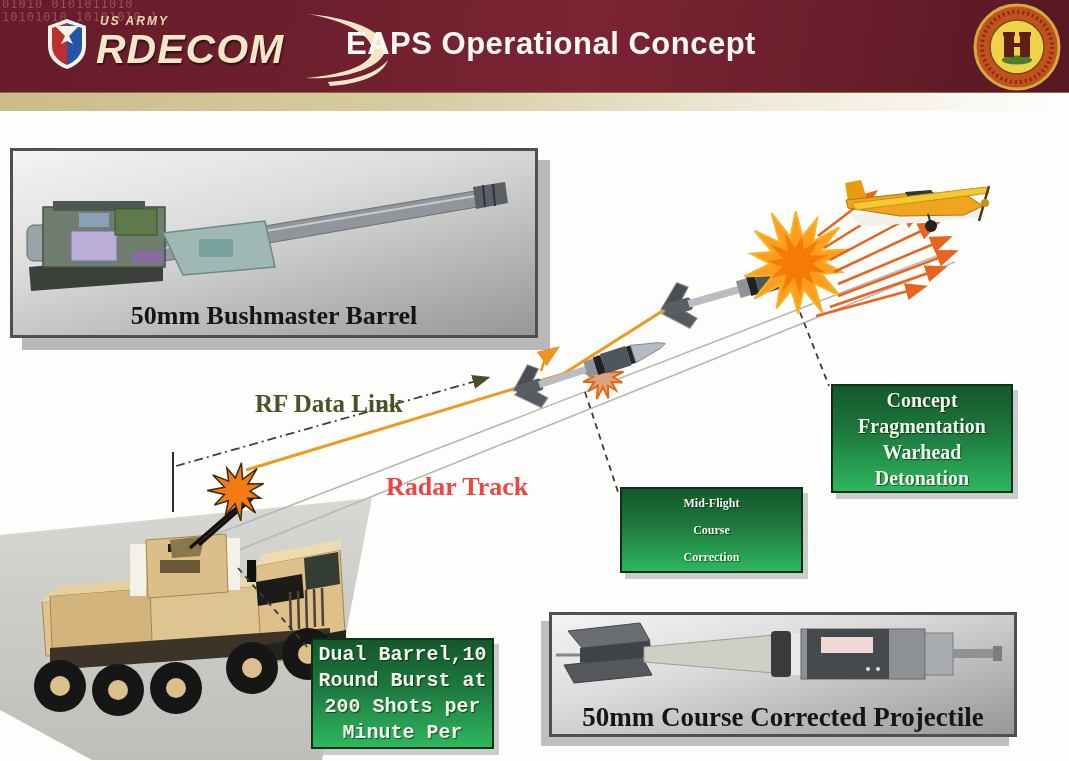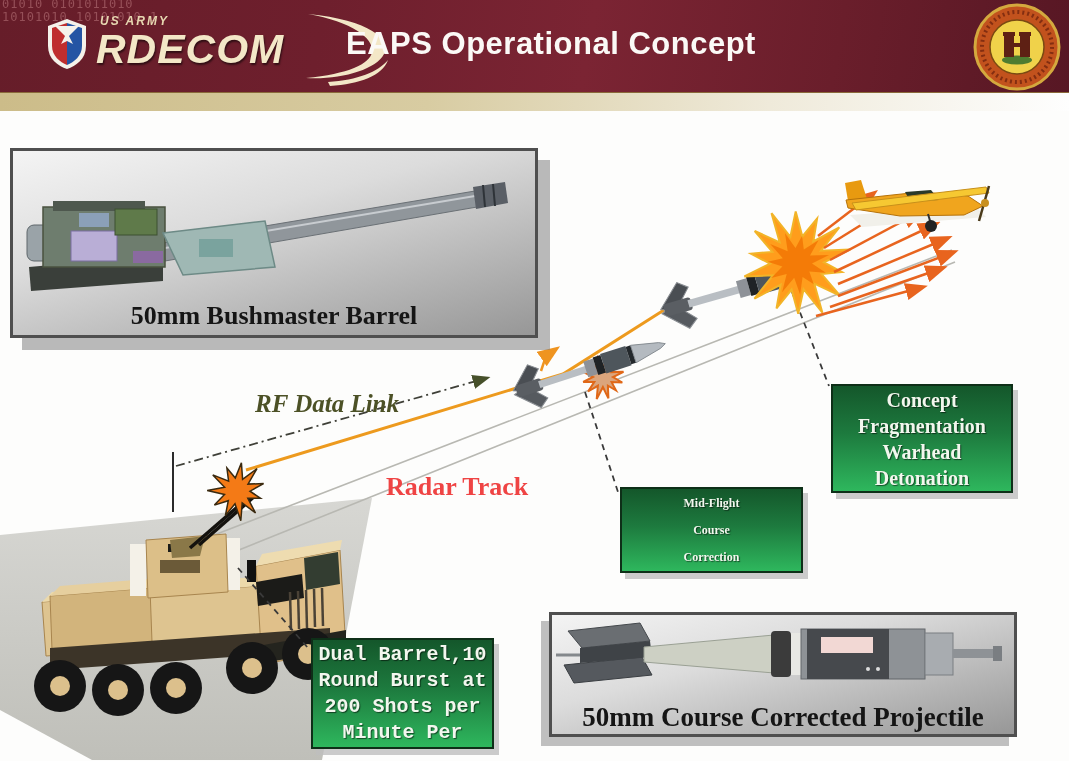--- a/index.html
+++ b/index.html
@@ -30,21 +30,21 @@
   
   .panel{position:absolute;border:3px solid #4f4f4f;z-index:2;
          background:linear-gradient(165deg,#f4f4f4 0%,#dcdcdc 38%,#b6b6b6 72%,#979797 100%);}
   .cannon-panel{left:10px;top:148px;width:522px;height:184px;box-shadow:12px 12px 0 rgba(130,130,130,.55);}
   .projectile-panel{left:549px;top:612px;width:462px;height:119px;box-shadow:-8px 9px 0 rgba(130,130,130,.5);}
   .caption{position:absolute;left:0;bottom:4px;width:100%;text-align:center;font-weight:700;color:#151515;}
   .cannon-panel .caption{font-size:26px;}
   .projectile-panel .caption{font-size:27px;bottom:1px;}
   
   .flabel{position:absolute;z-index:2;font-weight:700;white-space:nowrap;}
-  .rf-label{left:255px;top:390px;font-size:25px;color:#4c5126;font-style:italic;}
+  .rf-label{left:255px;top:390px;font-size:25px;color:#4c5126;}
   .radar-label{left:386px;top:472px;font-size:26px;color:#ef4444;}
   
   .callout{position:absolute;z-index:3;border:2px solid #0e2f18;text-align:center;
            background:linear-gradient(180deg,#14572b 0%,#1d7a3e 45%,#2eb75d 100%);
            box-shadow:5px 6px 0 rgba(190,190,190,.8);color:#f2f7ee;font-weight:700;
            display:flex;flex-direction:column;justify-content:center;}
   .callout div{text-shadow:1px 1px 1px rgba(0,0,0,.55);}
   .co-forward{left:831px;top:384px;width:178px;height:105px;font-size:20px;line-height:26px;}
   .co-mid{left:620px;top:487px;width:179px;height:82px;font-size:12px;line-height:27px;}
   .co-dual{left:311px;top:638px;width:179px;height:107px;font-size:20px;line-height:26px;font-family:Liberation Mono, monospace;}

